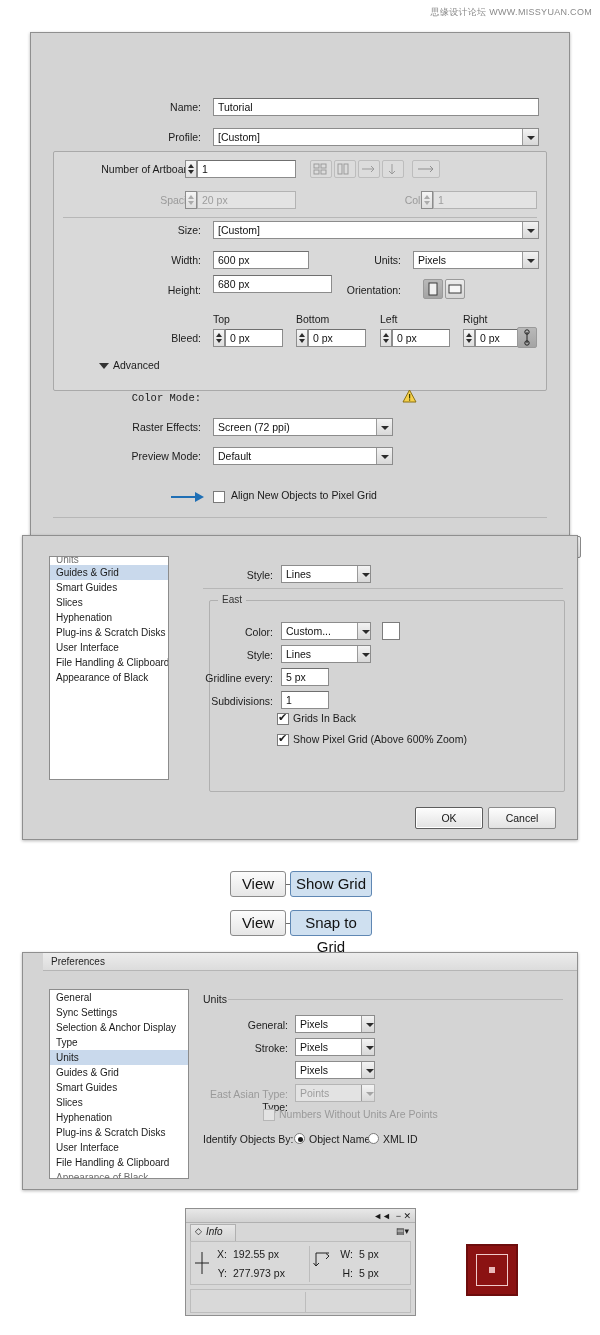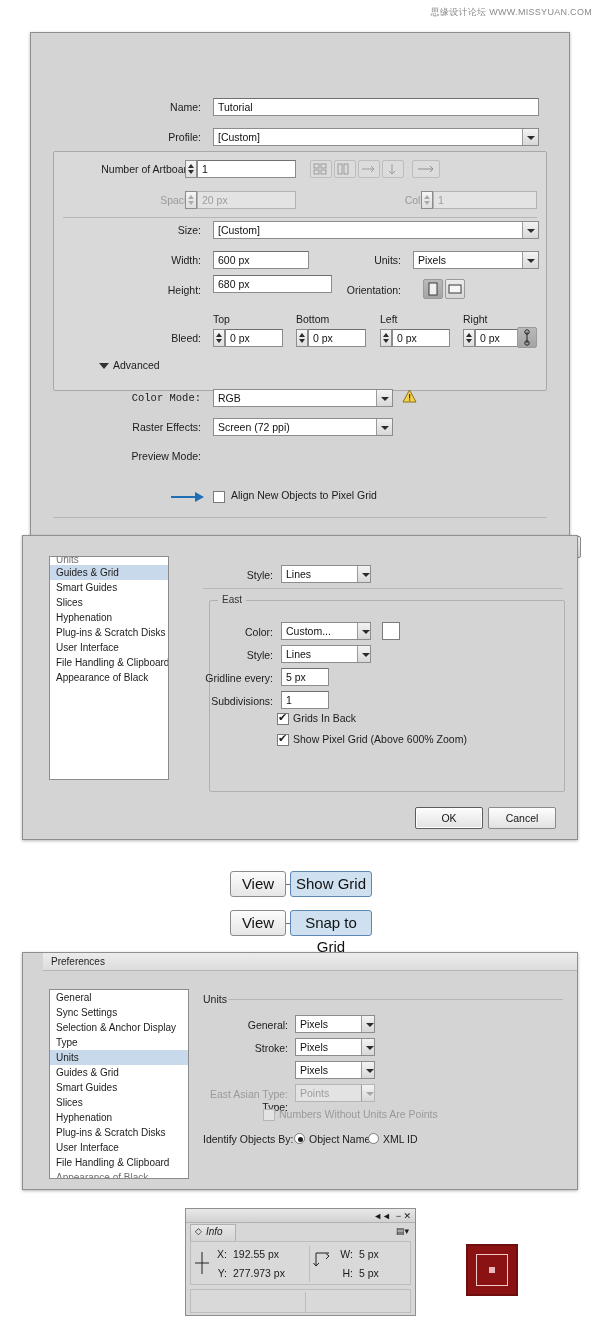--- a/index.html
+++ b/index.html
@@ -325,39 +325,39 @@
           <path d="M9 4 v11" stroke="#222" fill="none"></path>
           <circle cx="9" cy="4" r="2.2" fill="none" stroke="#222"></circle>
           <circle cx="9" cy="15" r="2.2" fill="none" stroke="#222"></circle>
         </svg>
       </div>
 
       <div class="tri" style="left:68px; top:312px;"></div>
       <div class="lbl left" style="left:82px; top:308px; width:90px;">Advanced</div>
 
       <div class="lbl" style="left:60px; top:341px; width:110px;font-family:Liberation Mono, monospace;">Color Mode:</div>
-      <div class="select" style="left:182px; top:338px; width:180px;">
-        <span>RGB</span>
-        <span class="arrow"></span>
-      </div>
       <div class="warnicon" style="left:371px; top:338px;">
         <svg width="15" height="14" viewBox="0 0 15 14">
           <polygon points="7.5,1 14,13 1,13" fill="#f5d04a" stroke="#8a7012"></polygon>
           <rect x="7" y="5" width="1.2" height="4.5" fill="#3a3a00"></rect>
           <rect x="7" y="10.4" width="1.2" height="1.2" fill="#3a3a00"></rect>
         </svg>
       </div>
 
       <div class="lbl" style="left:50px; top:370px; width:120px;">Raster Effects:</div>
       <div class="select" style="left:182px; top:367px; width:180px;">
         <span>Screen (72 ppi)</span>
         <span class="arrow"></span>
       </div>
 
       <div class="lbl" style="left:50px; top:399px; width:120px;">Preview Mode:</div>
+      <div class="select" style="left:182px; top:396px; width:180px;">
+        <span>Default</span>
+        <span class="arrow"></span>
+      </div>
 
       <svg width="36" height="12" viewBox="0 0 36 12" style="position:absolute;left:140px;top:440px;">
         <path d="M0 6 H28" stroke="#1f6fb5" stroke-width="2" fill="none"></path>
         <path d="M24 1 L33 6 L24 11 Z" fill="#1f6fb5"></path>
       </svg>
       <div class="check" style="left:182px; top:440px;"></div>
       <div class="lbl left" style="left:200px; top:438px; width:260px;">Align New Objects to Pixel Grid</div>
 
       <div class="hline" style="left:22px; top:466px; width:494px;"></div>
 

